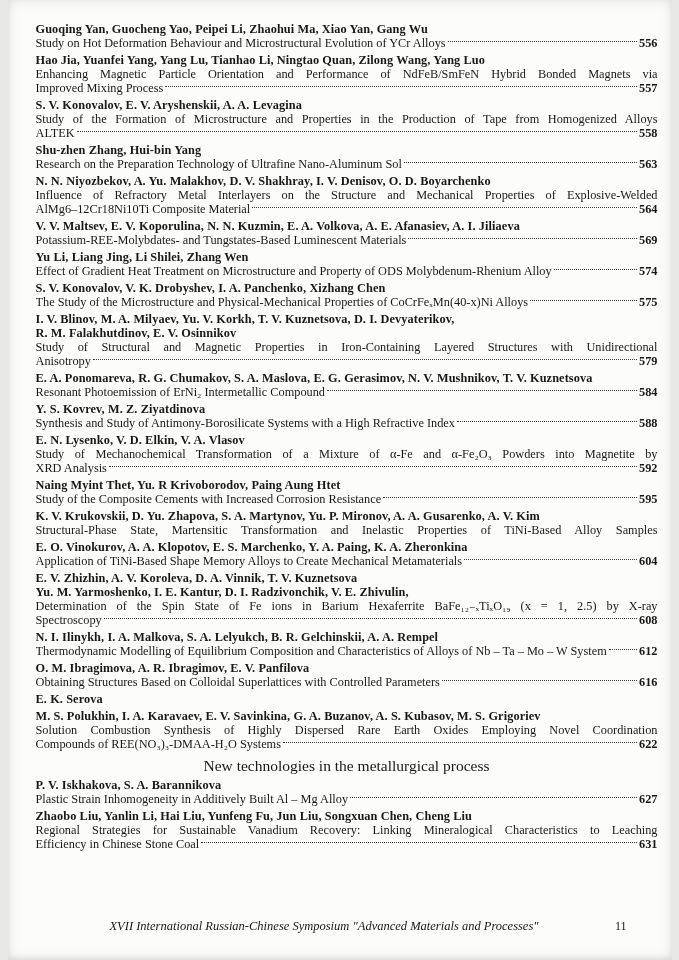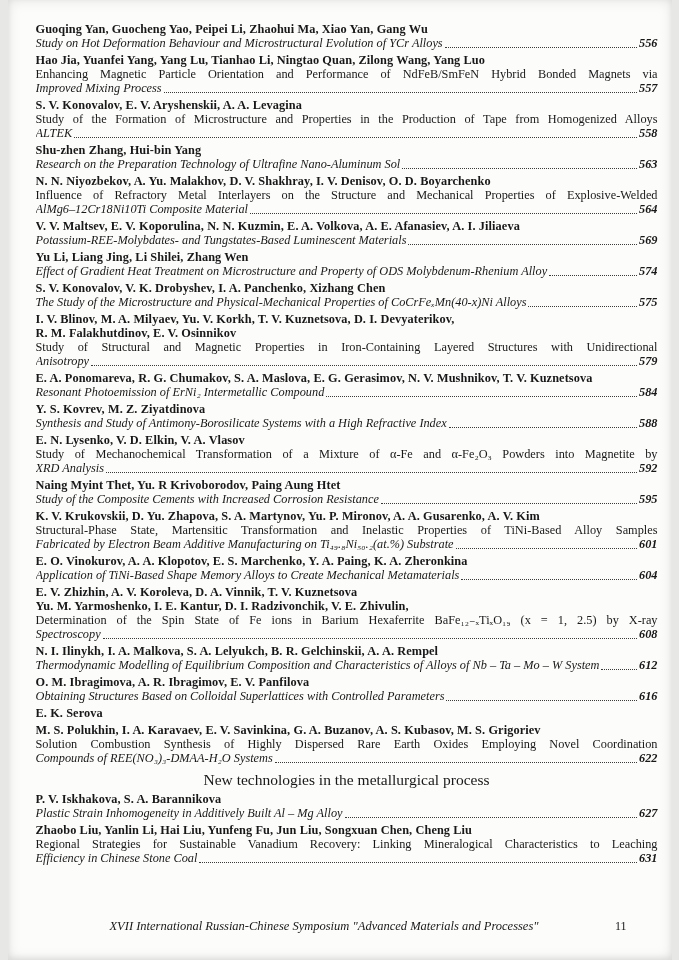--- a/index.html
+++ b/index.html
@@ -32,22 +32,21 @@
   .title-line {
     font-size: 12.3px;
     line-height: 14px;
   }
   .justified {
     text-align: justify;
     text-align-last: justify;
   }
   .title-row {
     display: flex;
-    align-items: flex-end;
-    font-style: italic;
+    align-items: center;
     font-size: 12.3px;
     line-height: 14px;
     overflow: hidden;
   }
   .title-text { white-space: nowrap; }
   .dots {
     flex: 1 1 auto;
     min-width: 4px;
     border-bottom: 1.6px dotted #3a3a3a;
     margin: 0 2px 2.5px 2px;
@@ -197,25 +196,20 @@
         <div class="authors-line">Naing Myint Thet, Yu. R Krivoborodov, Paing Aung Htet</div>
         <div class="title-row">
           <span class="title-text">Study of the Composite Cements with Increased Corrosion Resistance</span>
           <span class="dots"></span>
           <span class="pagenum">595</span>
         </div>
       </div>
       <div class="entry">
         <div class="authors-line">K. V. Krukovskii, D. Yu. Zhapova, S. A. Martynov, Yu. P. Mironov, A. A. Gusarenko, A. V. Kim</div>
         <div class="title-line justified">Structural-Phase State, Martensitic Transformation and Inelastic Properties of TiNi-Based Alloy Samples</div>
-        <div class="title-row">
-          <span class="title-text">Fabricated by Electron Beam Additive Manufacturing on Ti₄₉.₈Ni₅₀.₂(at.%) Substrate</span>
-          <span class="dots"></span>
-          <span class="pagenum">601</span>
-        </div>
       </div>
       <div class="entry">
         <div class="authors-line">E. O. Vinokurov, A. A. Klopotov, E. S. Marchenko, Y. A. Paing, K. A. Zheronkina</div>
         <div class="title-row">
           <span class="title-text">Application of TiNi-Based Shape Memory Alloys to Create Mechanical Metamaterials</span>
           <span class="dots"></span>
           <span class="pagenum">604</span>
         </div>
       </div>
       <div class="entry">

